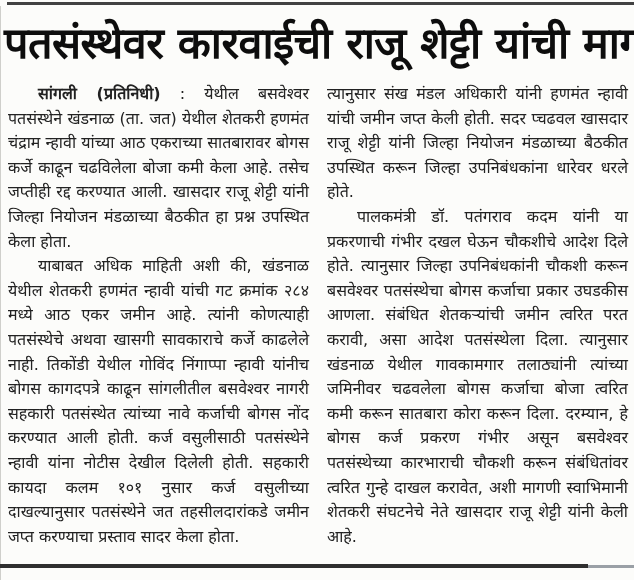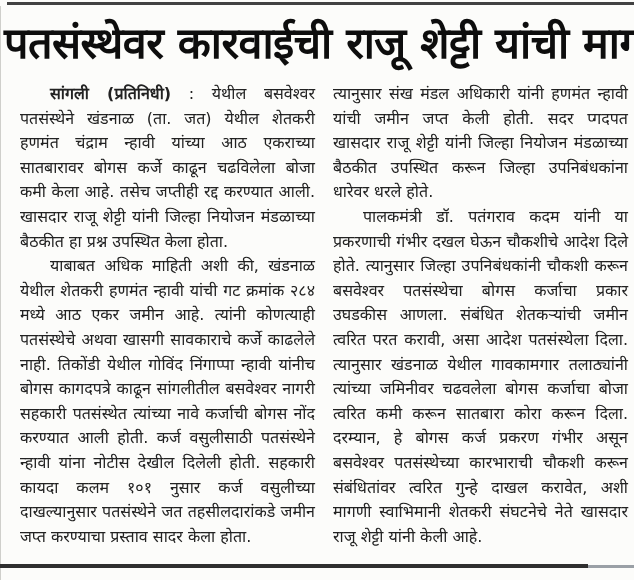--- a/index.html
+++ b/index.html
@@ -31,21 +31,21 @@
     font-size: 43px;
     line-height: 1.35;
     font-weight: 700;
     color: #0d0d0d;
     letter-spacing: -0.5px;
     white-space: nowrap;
   }
   .columns {
     display: flex;
     gap: 18px;
-    margin: 10px 6px 0 20px;
+    margin: 10px 6px 0 8px;
   }
   .col {
     flex: 1 1 0;
     min-width: 0;
     font-size: 16px;
     line-height: 24.6px;
     text-align: justify;
     text-justify: inter-word;
     color: #222222;
   }
@@ -75,20 +75,20 @@
 
   <h1 class="headline">पतसंस्थेवर कारवाईची राजू शेट्टी यांची मागणी</h1>
 
   <div class="columns">
     <div class="col">
       <p class="para"><span class="lead">सांगली (प्रतिनिधी)</span><span> : येथील बसवेश्वर पतसंस्थेने खंडनाळ (ता. जत) येथील शेतकरी हणमंत चंद्राम न्हावी यांच्या आठ एकराच्या सातबारावर बोगस कर्जे काढून चढविलेला बोजा कमी केला आहे. तसेच जप्तीही रद्द करण्यात आली. खासदार राजू शेट्टी यांनी जिल्हा नियोजन मंडळाच्या बैठकीत हा प्रश्न उपस्थित केला होता.</span></p>
       <p class="para">याबाबत अधिक माहिती अशी की, खंडनाळ येथील शेतकरी हणमंत न्हावी यांची गट क्रमांक २८४ मध्ये आठ एकर जमीन आहे. त्यांनी कोणत्याही पतसंस्थेचे अथवा खासगी सावकाराचे कर्जे काढलेले नाही. तिकोंडी येथील गोविंद निंगाप्पा न्हावी यांनीच बोगस कागदपत्रे काढून सांगलीतील बसवेश्वर नागरी सहकारी पतसंस्थेत त्यांच्या नावे कर्जाची बोगस नोंद करण्यात आली होती. कर्ज वसुलीसाठी पतसंस्थेने न्हावी यांना नोटीस देखील दिलेली होती. सहकारी कायदा कलम १०१ नुसार कर्ज वसुलीच्या दाखल्यानुसार पतसंस्थेने जत तहसीलदारांकडे जमीन जप्त करण्याचा प्रस्ताव सादर केला होता.</p>
     </div>
 
     <div class="col">
-      <p class="para no-indent">त्यानुसार संख मंडल अधिकारी यांनी हणमंत न्हावी यांची जमीन जप्त केली होती. सदर प्गदपत खासदार राजू शेट्टी यांनी जिल्हा नियोजन मंडळाच्या बैठकीत उपस्थित करून जिल्हा उपनिबंधकांना धारेवर धरले होते.</p>
+      <p class="para no-indent">त्यानुसार संख मंडल अधिकारी यांनी हणमंत न्हावी यांची जमीन जप्त केली होती. सदर प्चढवल खासदार राजू शेट्टी यांनी जिल्हा नियोजन मंडळाच्या बैठकीत उपस्थित करून जिल्हा उपनिबंधकांना धारेवर धरले होते.</p>
       <p class="para">पालकमंत्री डॉ. पतंगराव कदम यांनी या प्रकरणाची गंभीर दखल घेऊन चौकशीचे आदेश दिले होते. त्यानुसार जिल्हा उपनिबंधकांनी चौकशी करून बसवेश्वर पतसंस्थेचा बोगस कर्जाचा प्रकार उघडकीस आणला. संबंधित शेतकऱ्यांची जमीन त्वरित परत करावी, असा आदेश पतसंस्थेला दिला. त्यानुसार खंडनाळ येथील गावकामगार तलाठ्यांनी त्यांच्या जमिनीवर चढवलेला बोगस कर्जाचा बोजा त्वरित कमी करून सातबारा कोरा करून दिला. दरम्यान, हे बोगस कर्ज प्रकरण गंभीर असून बसवेश्वर पतसंस्थेच्या कारभाराची चौकशी करून संबंधितांवर त्वरित गुन्हे दाखल करावेत, अशी मागणी स्वाभिमानी शेतकरी संघटनेचे नेते खासदार राजू शेट्टी यांनी केली आहे.</p>
     </div>
   </div>
 
   <div class="rule-bottom"></div>
   <div class="rule-bottom-right"></div>
 </div>
 
 </body></html>

